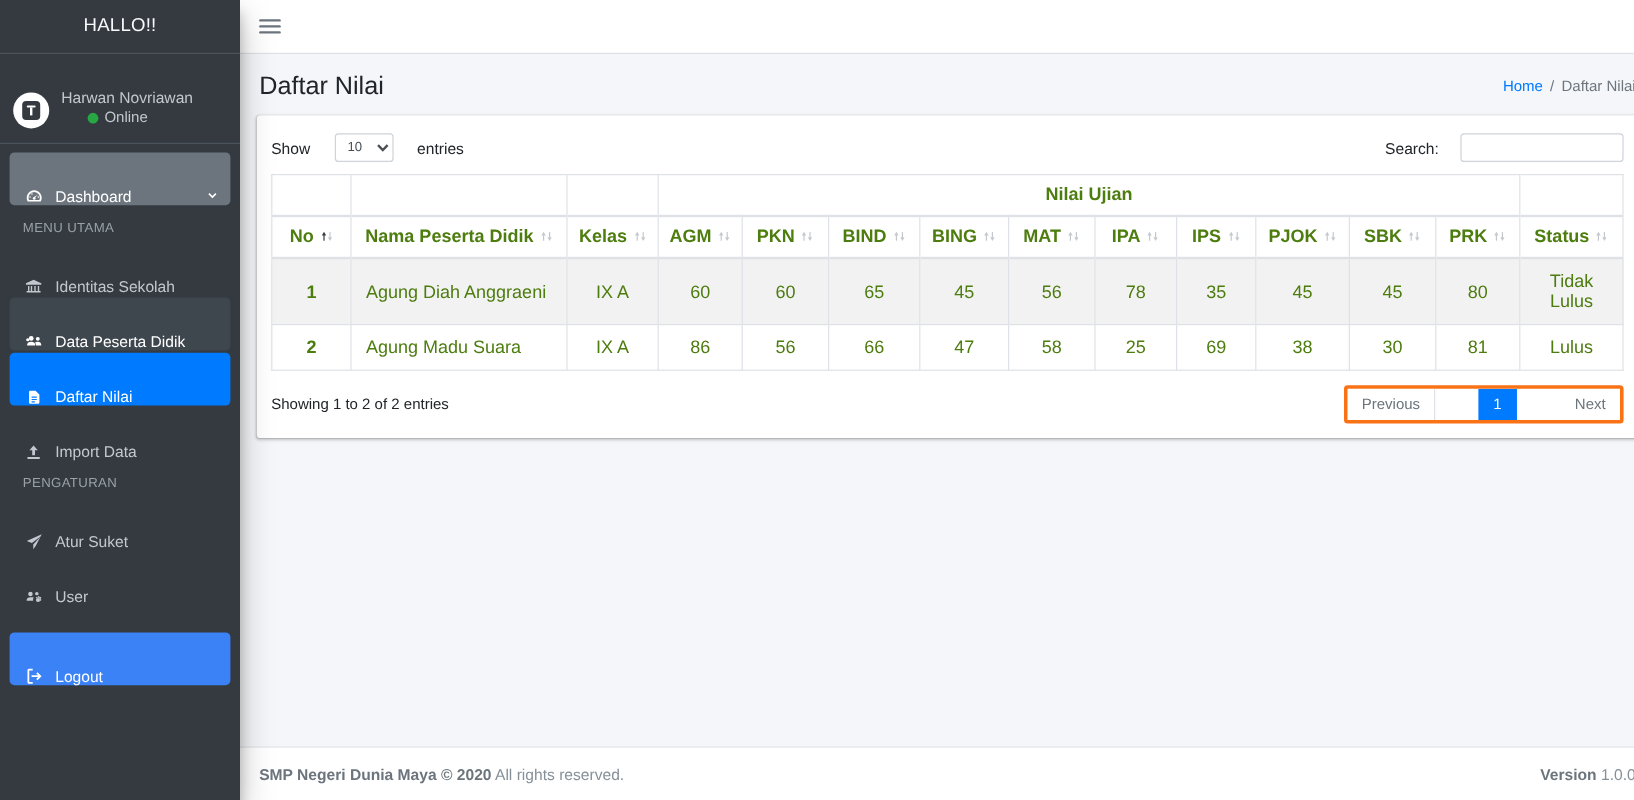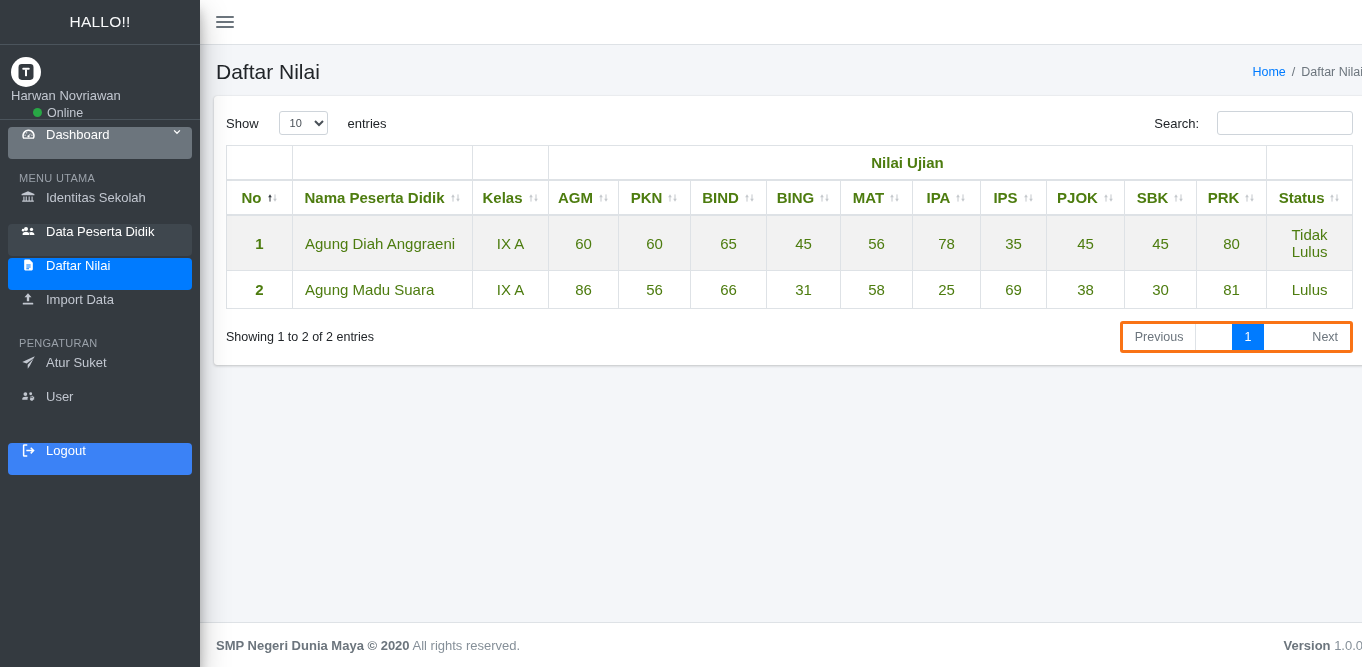--- a/index.html
+++ b/index.html
@@ -23,43 +23,42 @@
   }
   .brand {
     height: 45px;
     display: flex; align-items: center; justify-content: center;
     border-bottom: 1px solid #4b545c;
     color: #f8f9fa;
     font-size: 15.5px;
     letter-spacing: .2px;
   }
   .userpanel {
-    display: flex; align-items: flex-start;
+    display: flex; align-items: flex-end;
     padding: 12px 8px 12px 11px;
     border-bottom: 1px solid #4b545c;
     height: 75px;
-    flex-direction: column;
   }
   .avatar {
     width: 30px; height: 30px; border-radius: 50%;
     background: #ffffff;
     display: flex; align-items: center; justify-content: center;
     margin-right: 10px;
     flex: 0 0 30px;
   }
   .avatar svg { display:block; }
   .userinfo { line-height: 1.35; }
   .uname { color: #c2c7d0; font-size: 13px; }
   .ustatus { font-size: 12.5px; color: #c2c7d0; display:flex; align-items:center; padding-left: 22px;}
   .dot { width: 9px; height: 9px; border-radius: 50%; background: #28a745; display:inline-block; margin-right: 5px; }
 
   .navlist { padding: 7px 8px 0 8px; }
   .nav-item {
-    display: flex; align-items: flex-start;
-    height: 32px;
+    display: flex; align-items: flex-end;
+    height: 44px;
     border-radius: 4px;
     padding: 0 10px;
     margin-bottom: 2px;
     font-size: 13px;
     color: #c2c7d0;
     cursor: pointer;
     white-space: nowrap;
   }
   .nav-item .ico {
     width: 20px; flex: 0 0 20px; margin-right: 8px;
@@ -477,21 +476,21 @@
               <td>80</td>
               <td>Tidak Lulus</td>
             </tr>
             <tr class="even">
               <td class="no">2</td>
               <td class="name">Agung Madu Suara</td>
               <td>IX A</td>
               <td>86</td>
               <td>56</td>
               <td>66</td>
-              <td>31</td>
+              <td>47</td>
               <td>58</td>
               <td>25</td>
               <td>69</td>
               <td>38</td>
               <td>30</td>
               <td>81</td>
               <td>Lulus</td>
             </tr>
           </tbody>
       </table>

